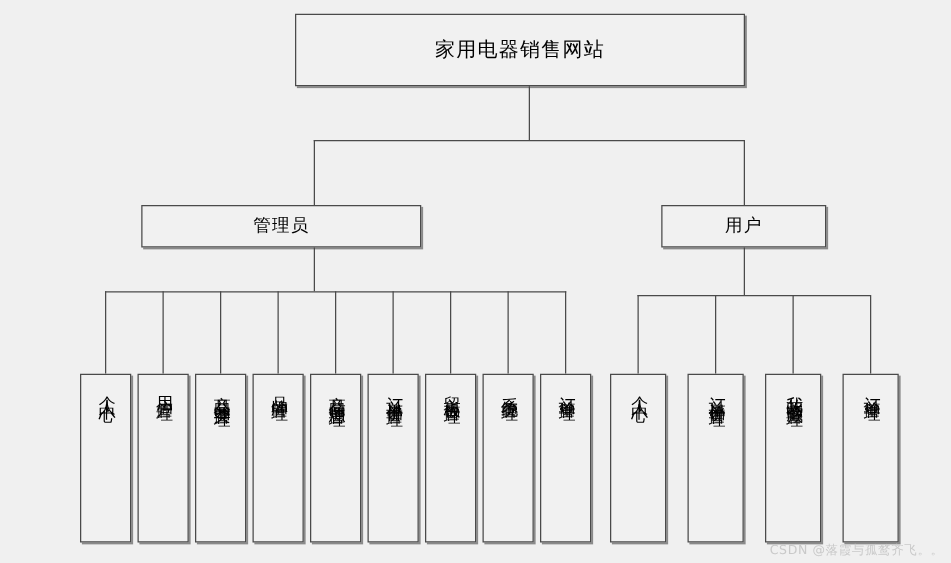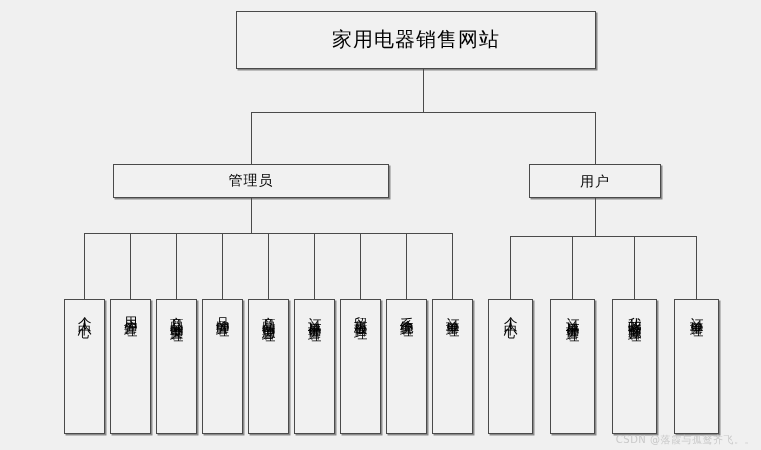--- a/index.html
+++ b/index.html
@@ -28,21 +28,21 @@
     border: 1px solid #4a4a4a;
     box-shadow: 1.5px 1.5px 0 0 #8a8a8a;
     display: flex;
     align-items: center;
     justify-content: center;
     color: #000;
     line-height: 1.18;
   }
 
   .node.root {
-    font-size: 20px;
+    font-size: 16px;
     letter-spacing: 1px;
   }
   .node.level2 {
     font-size: 14px;
     letter-spacing: 1px;
   }
 
   
   .node.leaf {
     font-size: 13.5px;
@@ -87,21 +87,21 @@
     <span>家用电器销售网站</span>
   </div>
 
   <div class="line v" style="left:423px; top:69px; height:43px;"></div>
 
   <div class="line h" style="left:251px; top:112px; width:345px;"></div>
 
   <div class="line v" style="left:251px; top:112px; height:52px;"></div>
   <div class="line v" style="left:595px; top:112px; height:52px;"></div>
 
-  <div class="node level2" style="left:113px; top:164px; width:276px; height:34px;font-family:Liberation Mono, monospace;">
+  <div class="node level2" style="left:113px; top:164px; width:224px; height:34px;">
     <span>管理员</span>
   </div>
 
   <div class="node level2" style="left:529px; top:164px; width:132px; height:34px;">
     <span>用户</span>
   </div>
 
   <div class="line v" style="left:251px; top:198px; height:35px;"></div>
   <div class="line h" style="left:84px; top:233px; width:369px;"></div>
 

